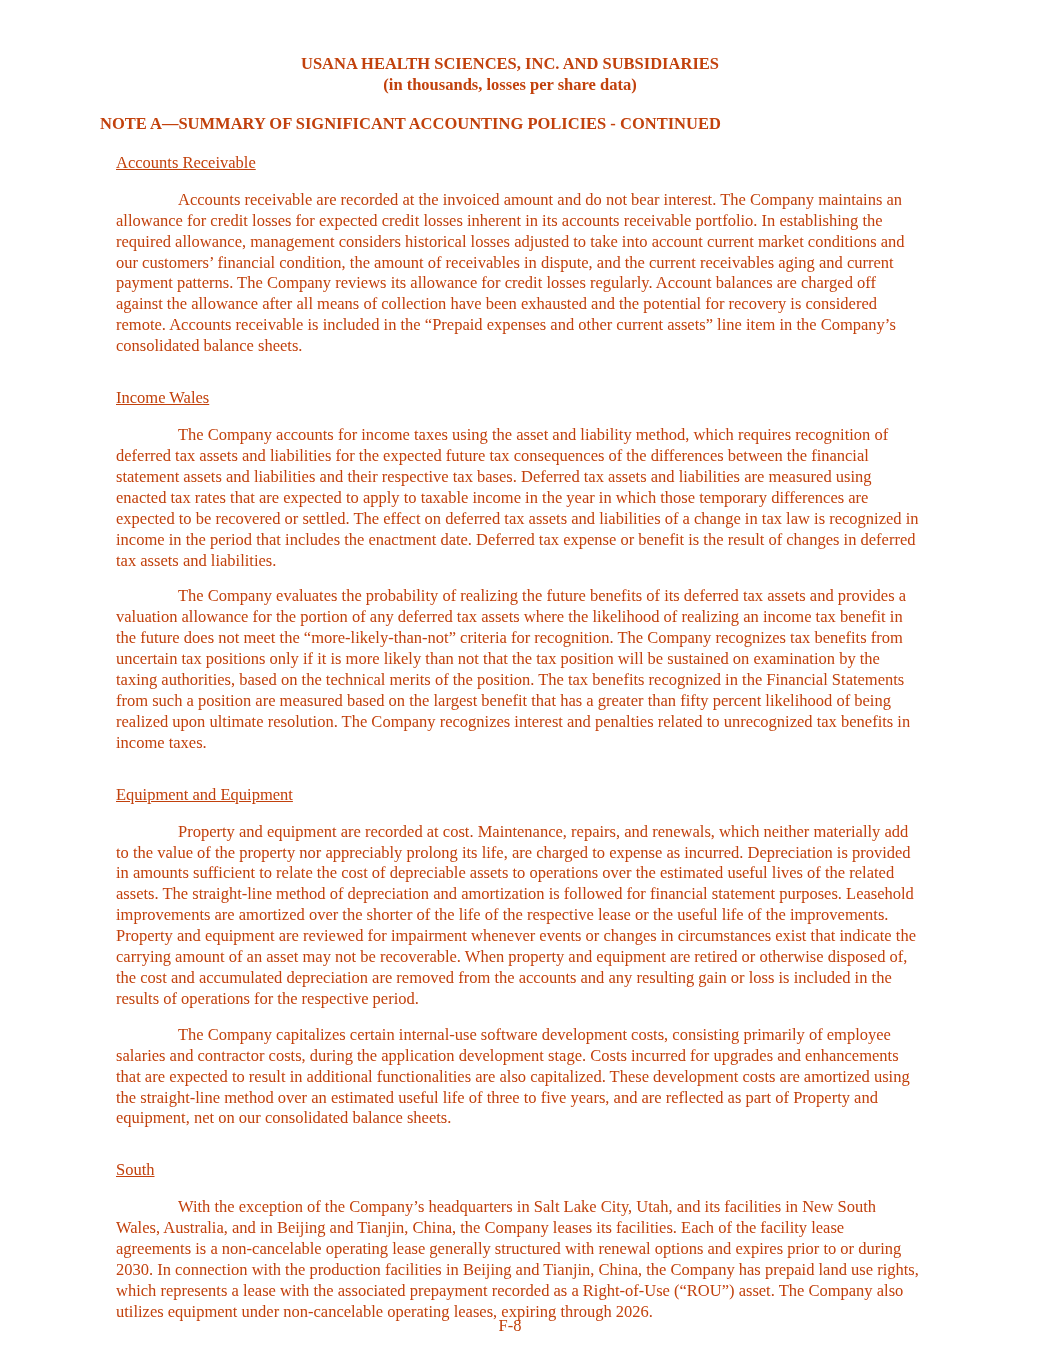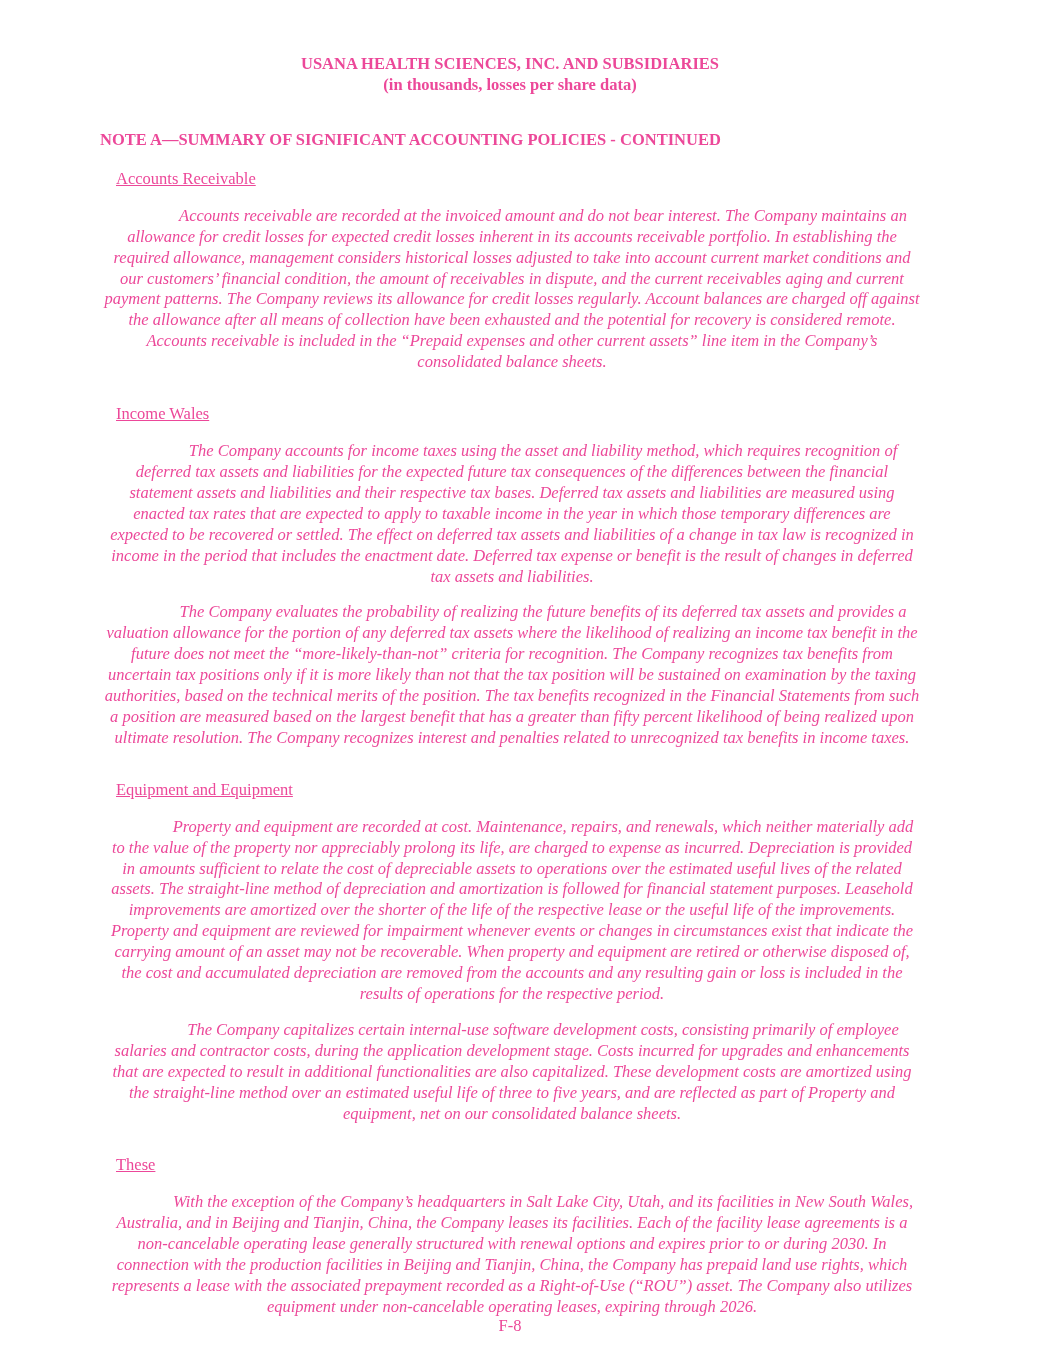--- a/index.html
+++ b/index.html
@@ -6,55 +6,54 @@
     margin: 0;
     padding: 0;
     background: #ffffff;
   }
   .page {
     position: relative;
     width: 1020px;
     height: 1365px;
     background: #ffffff;
     font-family: "Liberation Serif", "DejaVu Serif", serif;
-    color: #ec4899;
+    color: #c2410c;
     box-sizing: border-box;
     padding: 54px 100px 0 100px;
     overflow: hidden;
     font-size: 16.5px;
     line-height: 20.9px;
   }
   .doc-header {
     text-align: center;
     font-weight: bold;
   }
   .doc-header .h-line {
     white-space: nowrap;
   }
   .note-heading {
-    margin: 32px 0 0 0;
+    margin: 16px 0 0 0;
     font-size: 16.5px;
     font-weight: bold;
     line-height: 23px;
   }
   .section-heading {
     margin: 16px;
     font-size: 16.5px;
     font-weight: normal;
     text-decoration: underline;
     line-height: 23px;
   }
   .section-heading.gap-above {
     margin-top: 29px;
   }
   .para {
-    margin: 15px 0 0 4px;
+    margin: 15px 0 0 16px;
     text-indent: 62px;
-    text-align: center;
-    font-style: italic;
+    text-align: left;
   }
   .footer {
     position: absolute;
     left: 0;
     right: 0;
     bottom: 28px;
     text-align: center;
     font-size: 16.5px;
   }
 </style>
@@ -74,18 +73,18 @@
   <p class="para">Accounts receivable are recorded at the invoiced amount and do not bear interest. The Company maintains an allowance for credit losses for expected credit losses inherent in its accounts receivable portfolio. In establishing the required allowance, management considers historical losses adjusted to take into account current market conditions and our customers’ financial condition, the amount of receivables in dispute, and the current receivables aging and current payment patterns. The Company reviews its allowance for credit losses regularly. Account balances are charged off against the allowance after all means of collection have been exhausted and the potential for recovery is considered remote. Accounts receivable is included in the “Prepaid expenses and other current assets” line item in the Company’s consolidated balance sheets.</p>
 
   <h3 class="section-heading gap-above">Income Wales</h3>
   <p class="para">The Company accounts for income taxes using the asset and liability method, which requires recognition of deferred tax assets and liabilities for the expected future tax consequences of the differences between the financial statement assets and liabilities and their respective tax bases. Deferred tax assets and liabilities are measured using enacted tax rates that are expected to apply to taxable income in the year in which those temporary differences are expected to be recovered or settled. The effect on deferred tax assets and liabilities of a change in tax law is recognized in income in the period that includes the enactment date. Deferred tax expense or benefit is the result of changes in deferred tax assets and liabilities.</p>
   <p class="para">The Company evaluates the probability of realizing the future benefits of its deferred tax assets and provides a valuation allowance for the portion of any deferred tax assets where the likelihood of realizing an income tax benefit in the future does not meet the “more-likely-than-not” criteria for recognition. The Company recognizes tax benefits from uncertain tax positions only if it is more likely than not that the tax position will be sustained on examination by the taxing authorities, based on the technical merits of the position. The tax benefits recognized in the Financial Statements from such a position are measured based on the largest benefit that has a greater than fifty percent likelihood of being realized upon ultimate resolution. The Company recognizes interest and penalties related to unrecognized tax benefits in income taxes.</p>
 
   <h3 class="section-heading gap-above">Equipment and Equipment</h3>
   <p class="para">Property and equipment are recorded at cost. Maintenance, repairs, and renewals, which neither materially add to the value of the property nor appreciably prolong its life, are charged to expense as incurred. Depreciation is provided in amounts sufficient to relate the cost of depreciable assets to operations over the estimated useful lives of the related assets. The straight-line method of depreciation and amortization is followed for financial statement purposes. Leasehold improvements are amortized over the shorter of the life of the respective lease or the useful life of the improvements. Property and equipment are reviewed for impairment whenever events or changes in circumstances exist that indicate the carrying amount of an asset may not be recoverable. When property and equipment are retired or otherwise disposed of, the cost and accumulated depreciation are removed from the accounts and any resulting gain or loss is included in the results of operations for the respective period.</p>
   <p class="para">The Company capitalizes certain internal-use software development costs, consisting primarily of employee salaries and contractor costs, during the application development stage. Costs incurred for upgrades and enhancements that are expected to result in additional functionalities are also capitalized. These development costs are amortized using the straight-line method over an estimated useful life of three to five years, and are reflected as part of Property and equipment, net on our consolidated balance sheets.</p>
 
-  <h3 class="section-heading gap-above">These</h3>
+  <h3 class="section-heading gap-above">South</h3>
   <p class="para">With the exception of the Company’s headquarters in Salt Lake City, Utah, and its facilities in New South Wales, Australia, and in Beijing and Tianjin, China, the Company leases its facilities. Each of the facility lease agreements is a non-cancelable operating lease generally structured with renewal options and expires prior to or during 2030. In connection with the production facilities in Beijing and Tianjin, China, the Company has prepaid land use rights, which represents a lease with the associated prepayment recorded as a Right-of-Use (“ROU”) asset. The Company also utilizes equipment under non-cancelable operating leases, expiring through 2026.</p>
 
   <div class="footer">F-8</div>
 
 </div>
 
 </body></html>

